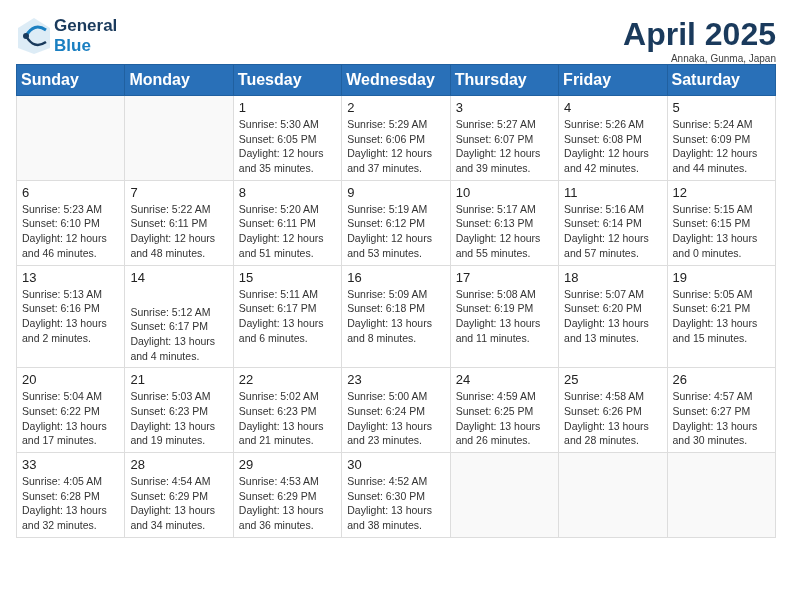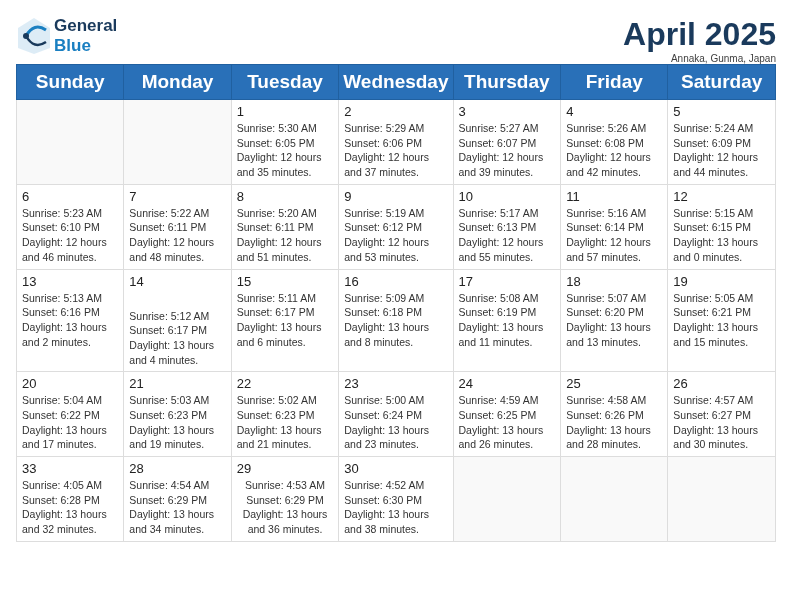--- a/index.html
+++ b/index.html
@@ -29,23 +29,23 @@
       color: #404040;
     }
     .calendar {
       width: 100%;
       border-collapse: collapse;
       border: 1px solid #ccc;
     }
     .calendar th {
       background-color: #2970b8;
       color: #fff;
-      font-size: 19px;
+      font-size: 16px;
       padding: 6px 4px;
-      text-align: center;
+      text-align: left;
       border: 1px solid #2060a0;
     }
     .calendar td {
       vertical-align: top;
       border: 1px solid #ddd;
       padding: 4px 5px;
       min-height: 80px;
       width: 108px;
       font-size: 11px;
       color: #222;
@@ -287,21 +287,21 @@
 Daylight: 13 hours and 32 minutes.</div>
         </td>
         <td>
           <div class="day-number">28</div>
           <div class="day-detail" style="white-space: pre-line;">Sunrise: 4:54 AM
 Sunset: 6:29 PM
 Daylight: 13 hours and 34 minutes.</div>
         </td>
         <td>
           <div class="day-number">29</div>
-          <div class="day-detail" style="white-space: pre-line; text-align: center;">Sunrise: 4:53 AM
+          <div class="day-detail" style="white-space: pre-line;">Sunrise: 4:53 AM
 Sunset: 6:29 PM
 Daylight: 13 hours and 36 minutes.</div>
         </td>
         <td>
           <div class="day-number">30</div>
           <div class="day-detail" style="white-space: pre-line;">Sunrise: 4:52 AM
 Sunset: 6:30 PM
 Daylight: 13 hours and 38 minutes.</div>
         </td>
         <td class="empty"></td>

